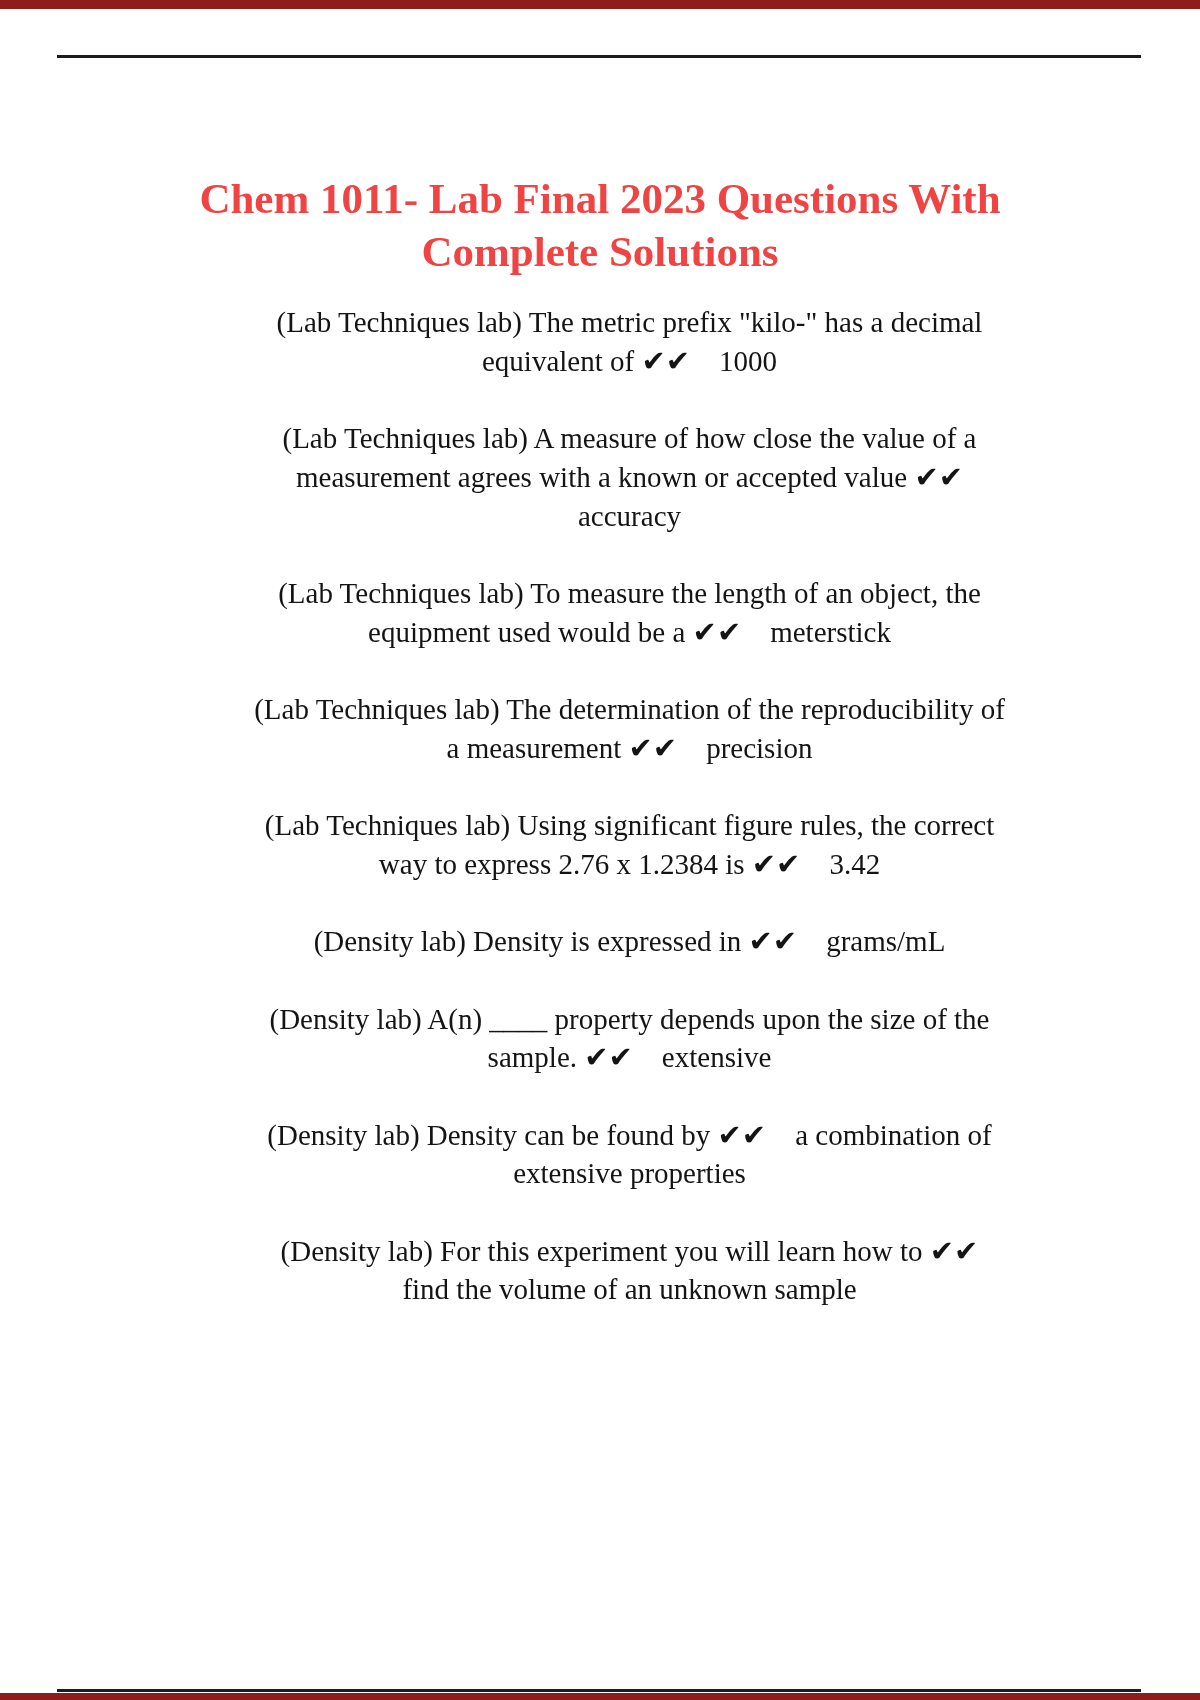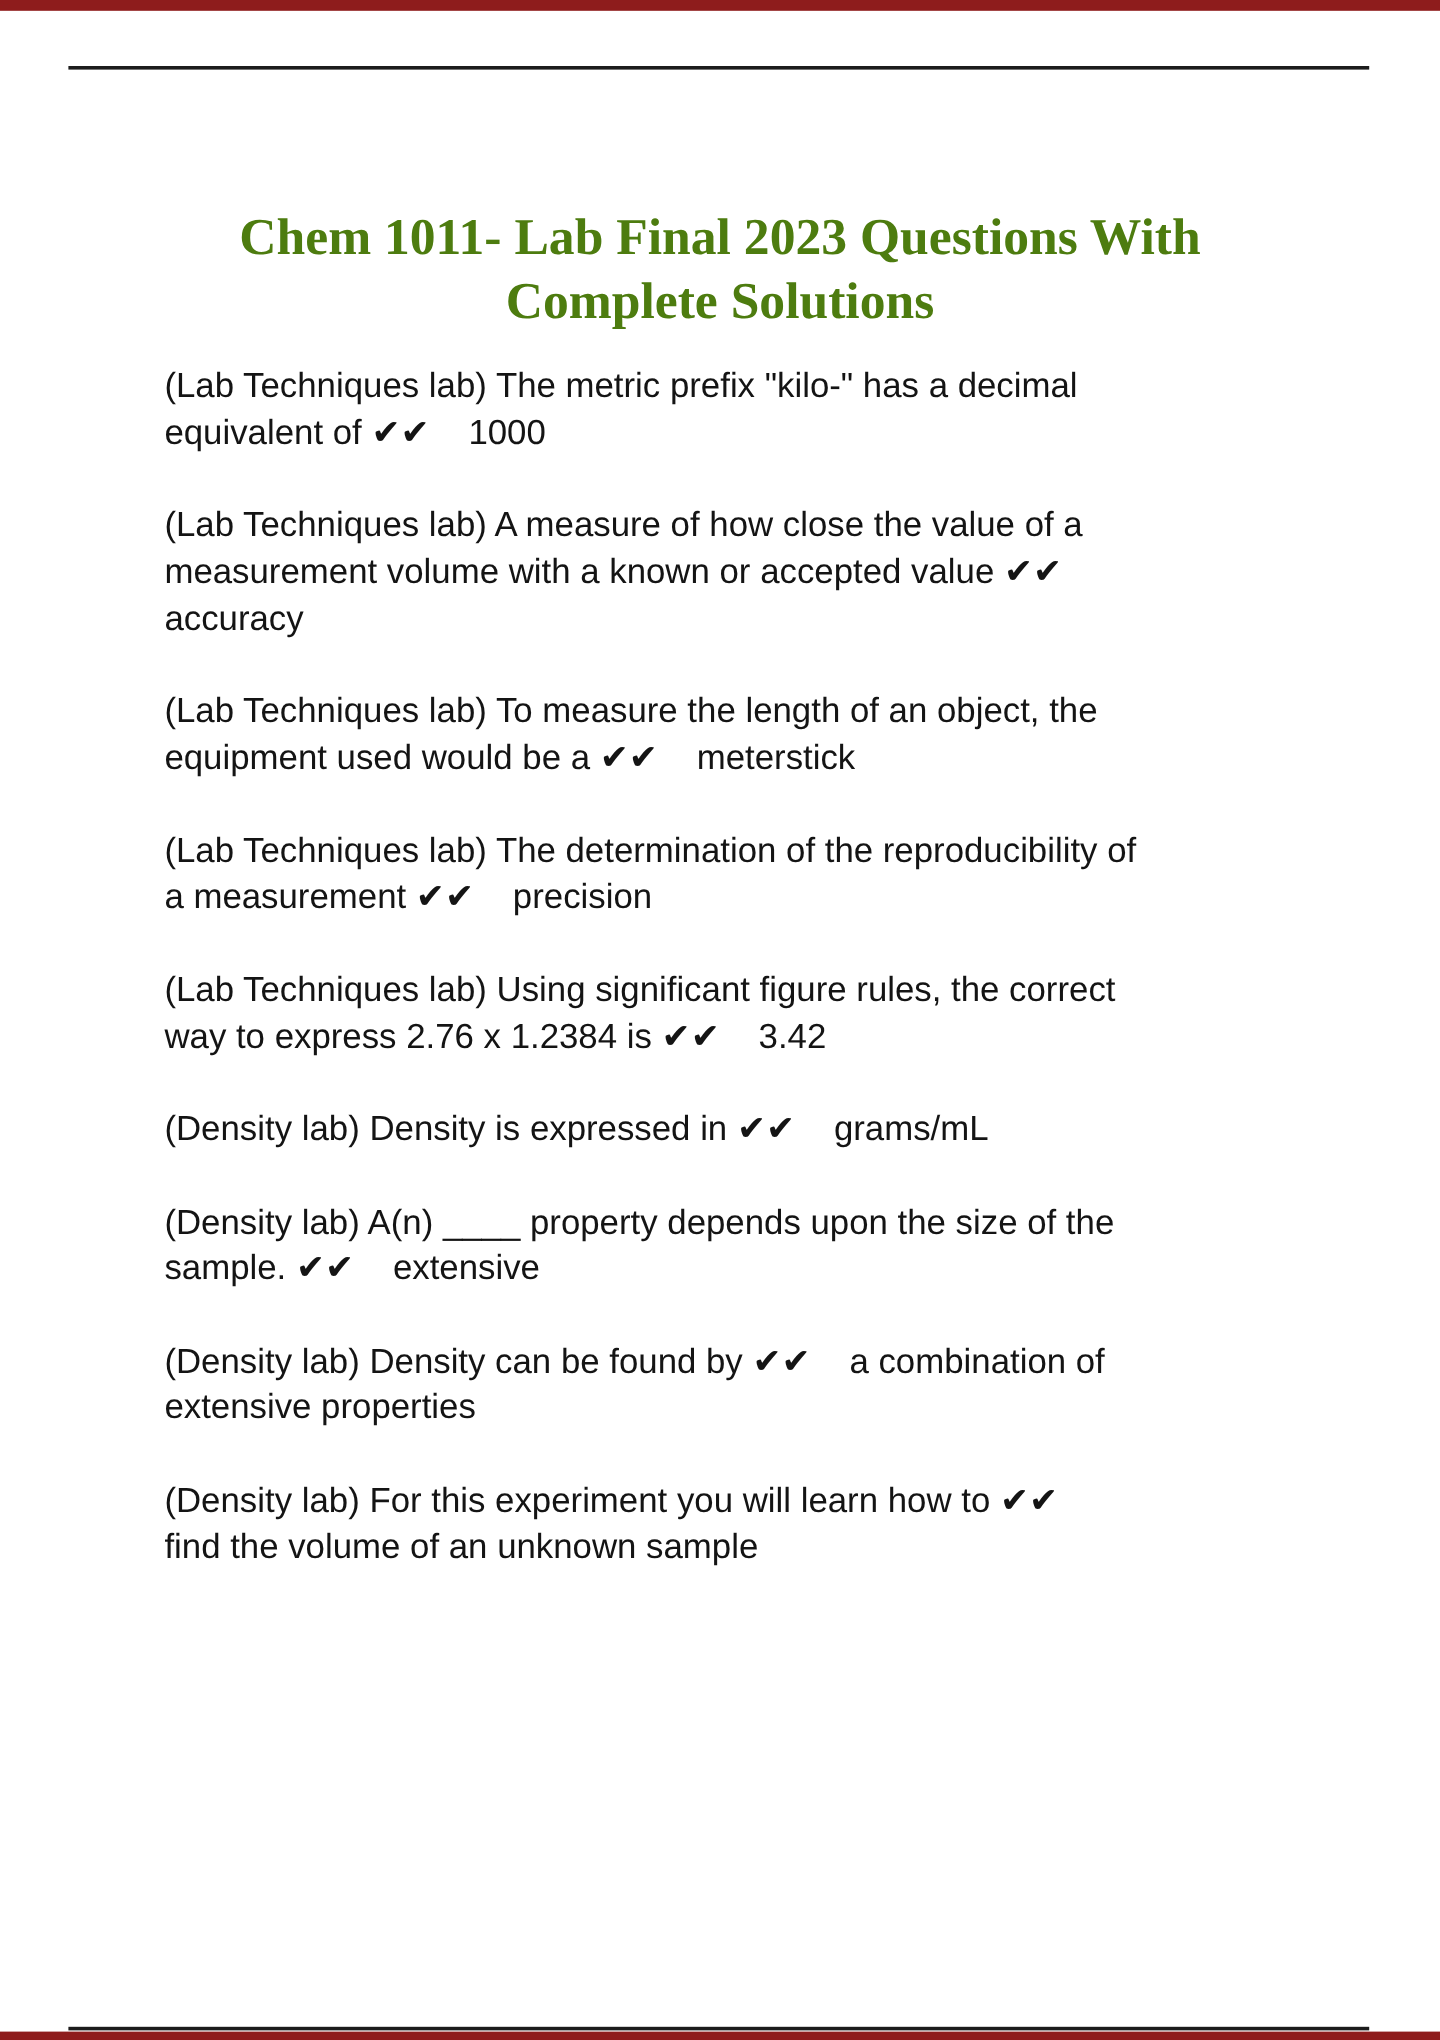--- a/index.html
+++ b/index.html
@@ -37,55 +37,56 @@
   .doc-title {
     position: absolute;
     top: 172px;
     left: 0;
     width: 1200px;
     text-align: center;
     font-size: 43px;
     font-weight: bold;
     line-height: 53px;
     white-space: pre-wrap;
-    color: #4d7c0f;
+    color: #ef4444;
     font-family: "Liberation Serif", "DejaVu Sans", serif;
   }
   .body-text {
     position: absolute;
     top: 303px;
     left: 137px;
     width: 985px;
     font-size: 29px;
     line-height: 38.7px;
     color: #141414;
   }
   .qa {
     margin: 0 0 38.7px 0;
     white-space: pre-wrap;
-    font-family: Liberation Sans, sans-serif;
+    font-family: Liberation Serif, serif;
+    text-align: center;
   }
 </style>
 </head>
 <body>
 
 <div class="page">
 
   <div class="edge-bar top"></div>
 
   <div class="rule top"></div>
 
   <div class="doc-title">Chem 1011- Lab Final 2023 Questions With
 Complete Solutions</div>
 
   <div class="body-text">
     <div class="qa">(Lab Techniques lab) The metric prefix "kilo-" has a decimal
 equivalent of ✔✔    1000</div>
     <div class="qa">(Lab Techniques lab) A measure of how close the value of a
-measurement volume with a known or accepted value ✔✔
+measurement agrees with a known or accepted value ✔✔
 accuracy</div>
     <div class="qa">(Lab Techniques lab) To measure the length of an object, the
 equipment used would be a ✔✔    meterstick</div>
     <div class="qa">(Lab Techniques lab) The determination of the reproducibility of
 a measurement ✔✔    precision</div>
     <div class="qa">(Lab Techniques lab) Using significant figure rules, the correct
 way to express 2.76 x 1.2384 is ✔✔    3.42</div>
     <div class="qa">(Density lab) Density is expressed in ✔✔    grams/mL</div>
     <div class="qa">(Density lab) A(n) ____ property depends upon the size of the
 sample. ✔✔    extensive</div>

